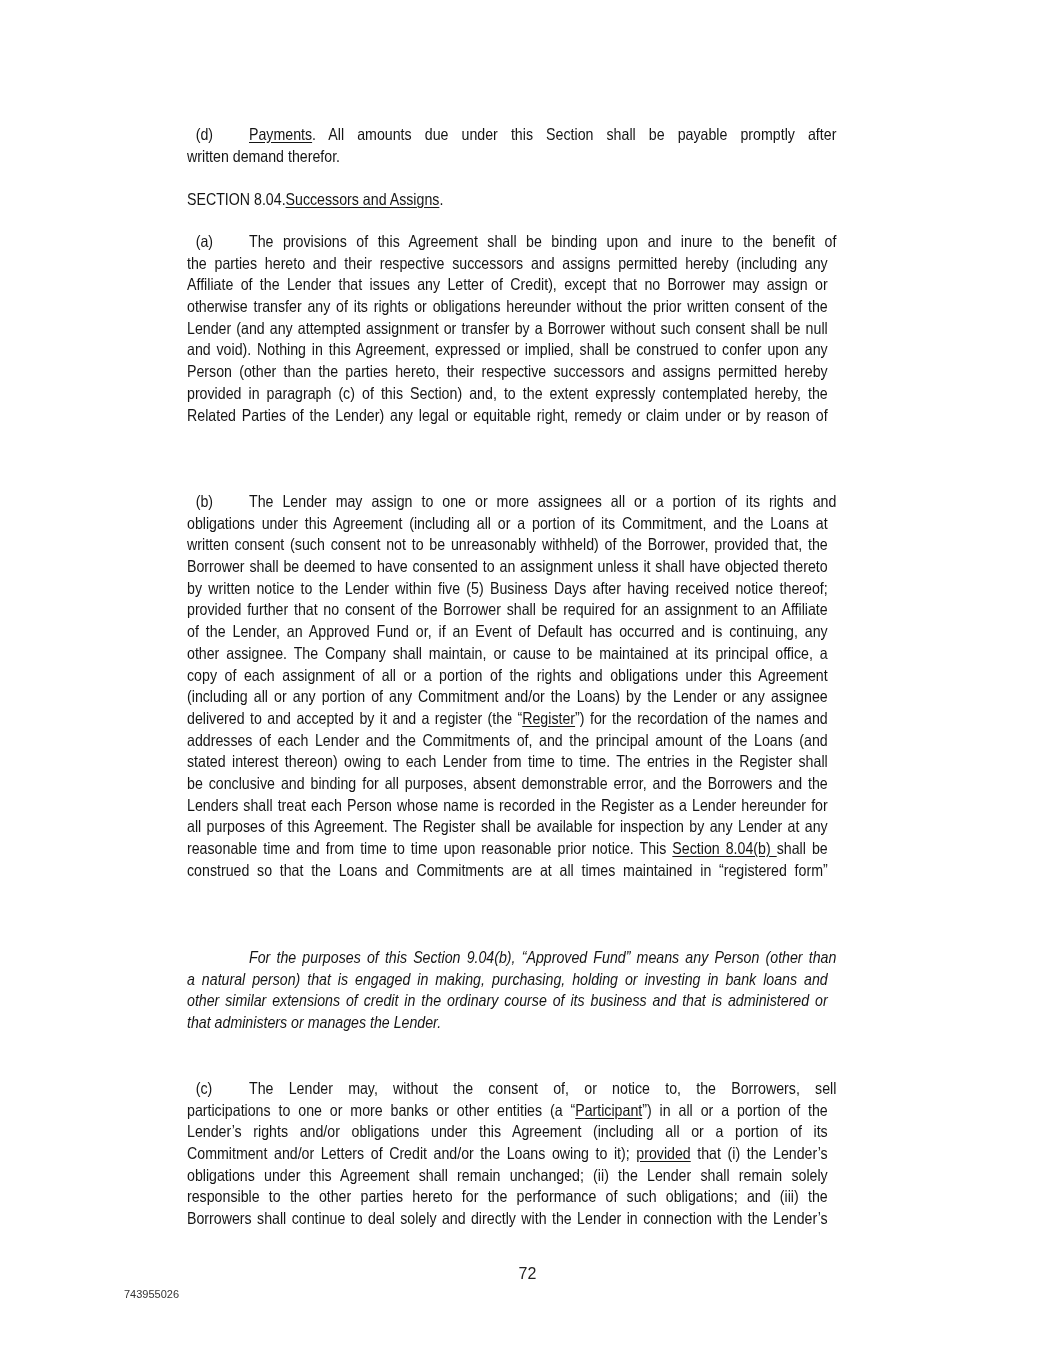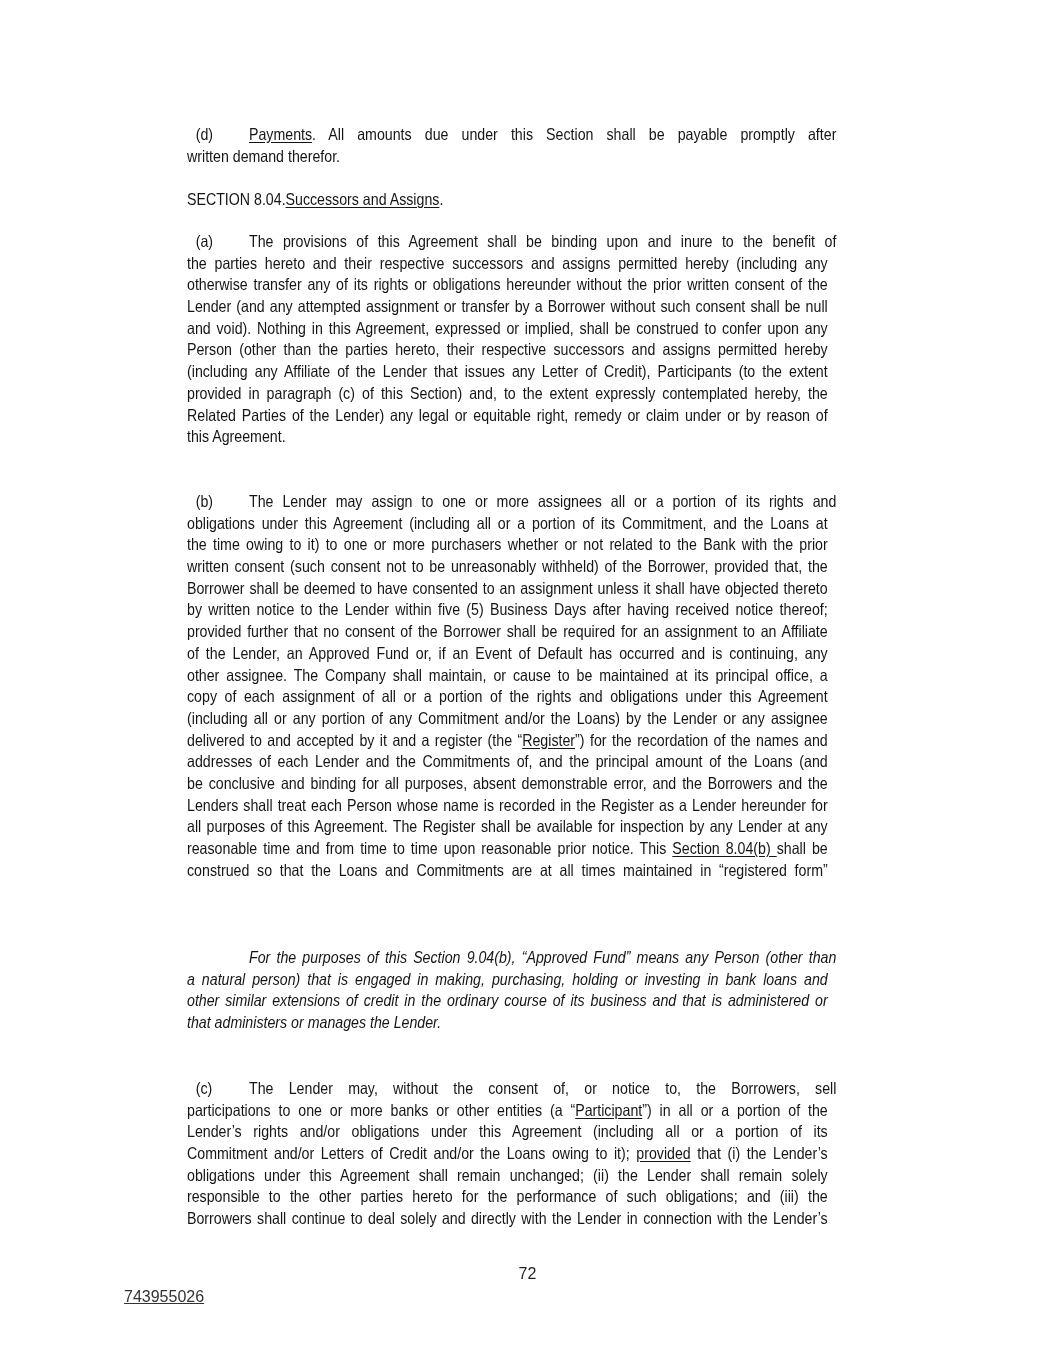--- a/index.html
+++ b/index.html
@@ -27,21 +27,21 @@
   .justify .txt { width: 116.3%; text-align: justify; text-align-last: justify; }
   .indent { padding-left: 62px; box-sizing: border-box; }
   .indent .txt { width: 108.0%; }
   u { text-decoration: underline; text-underline-offset: 2px; }
   .footer-num {
     position: absolute; left: 0; width: 1055px; top: 1265px; text-align: center;
     font-family: "Liberation Sans", sans-serif; font-size: 16px; color: #222;
   }
   .doc-id {
     position: absolute; left: 124px; top: 1288px;
-    font-family: "Liberation Sans", sans-serif; font-size: 16px; color: #333; text-decoration: underline;
+    font-family: "Liberation Sans", sans-serif; font-size: 11px; color: #333;
   }
 </style>
 </head>
 <body>
 
 <div class="page">
 
   <div class="block" style="top:124px;">
     <div class="line indent justify">
       <span class="txt"><span style="position:absolute;left:-62px;">(d)</span><u>Payments</u><span>.  All amounts due under this Section shall be payable promptly after</span></span>
@@ -56,52 +56,48 @@
   </div>
 
   <div class="block" style="top:231px;">
     <div class="line indent justify">
         <span class="txt"><span style="position:absolute;left:-62px;">(a)</span><span>The provisions of this Agreement shall be binding upon and inure to the benefit of</span></span>
       </div>
     <div class="line justify">
         <span class="txt">the parties hereto and their respective successors and assigns permitted hereby (including any</span>
       </div>
     <div class="line justify">
+        <span class="txt">Affiliate of the Lender that issues any Letter of Credit), except that no Borrower may assign or</span>
+      </div>
+    <div class="line justify">
         <span class="txt">otherwise transfer any of its rights or obligations hereunder without the prior written consent of the</span>
       </div>
     <div class="line justify">
         <span class="txt">Lender (and any attempted assignment or transfer by a Borrower without such consent shall be null</span>
       </div>
     <div class="line justify">
         <span class="txt">and void).  Nothing in this Agreement, expressed or implied, shall be construed to confer upon any</span>
       </div>
     <div class="line justify">
         <span class="txt">Person (other than the parties hereto, their respective successors and assigns permitted hereby</span>
       </div>
     <div class="line justify">
-        <span class="txt">(including any Affiliate of the Lender that issues any Letter of Credit), Participants (to the extent</span>
-      </div>
-    <div class="line justify">
         <span class="txt">provided in paragraph (c) of this Section) and, to the extent expressly contemplated hereby, the</span>
       </div>
     <div class="line justify">
         <span class="txt">Related Parties of the Lender) any legal or equitable right, remedy or claim under or by reason of</span>
       </div>
-    <div class="line"><span class="txt">this Agreement.</span></div>
   </div>
 
   <div class="block" style="top:491px;">
     <div class="line indent justify">
         <span class="txt"><span style="position:absolute;left:-62px;">(b)</span><span>The Lender may assign to one or more assignees all or a portion of its rights and</span></span>
       </div>
     <div class="line justify">
         <span class="txt">obligations under this Agreement (including all or a portion of its Commitment, and the Loans at</span>
-      </div>
-    <div class="line justify">
-        <span class="txt">the time owing to it) to one or more purchasers whether or not related to the Bank with the prior</span>
       </div>
     <div class="line justify">
         <span class="txt">written consent (such consent not to be unreasonably withheld) of the Borrower, provided that, the</span>
       </div>
     <div class="line justify">
         <span class="txt">Borrower shall be deemed to have consented to an assignment unless it shall have objected thereto</span>
       </div>
     <div class="line justify">
         <span class="txt">by written notice to the Lender within five (5) Business Days after having received notice thereof;</span>
       </div>
@@ -118,20 +114,23 @@
         <span class="txt">copy of each assignment of all or a portion of the rights and obligations under this Agreement</span>
       </div>
     <div class="line justify">
         <span class="txt">(including all or any portion of any Commitment and/or the Loans) by the Lender or any assignee</span>
       </div>
     <div class="line justify">
         <span class="txt"><span>delivered to and accepted by it and a register (the “</span><u>Register</u><span>”) for the recordation of the names and</span></span>
       </div>
     <div class="line justify">
         <span class="txt">addresses of each Lender and the Commitments of, and the principal amount of the Loans (and</span>
+      </div>
+    <div class="line justify">
+        <span class="txt">stated interest thereon) owing to each Lender from time to time.  The entries in the Register shall</span>
       </div>
     <div class="line justify">
         <span class="txt">be conclusive and binding for all purposes, absent demonstrable error, and the Borrowers and the</span>
       </div>
     <div class="line justify">
         <span class="txt">Lenders shall treat each Person whose name is recorded in the Register as a Lender hereunder for</span>
       </div>
     <div class="line justify">
         <span class="txt">all purposes of this Agreement.  The Register shall be available for inspection by any Lender at any</span>
       </div>

